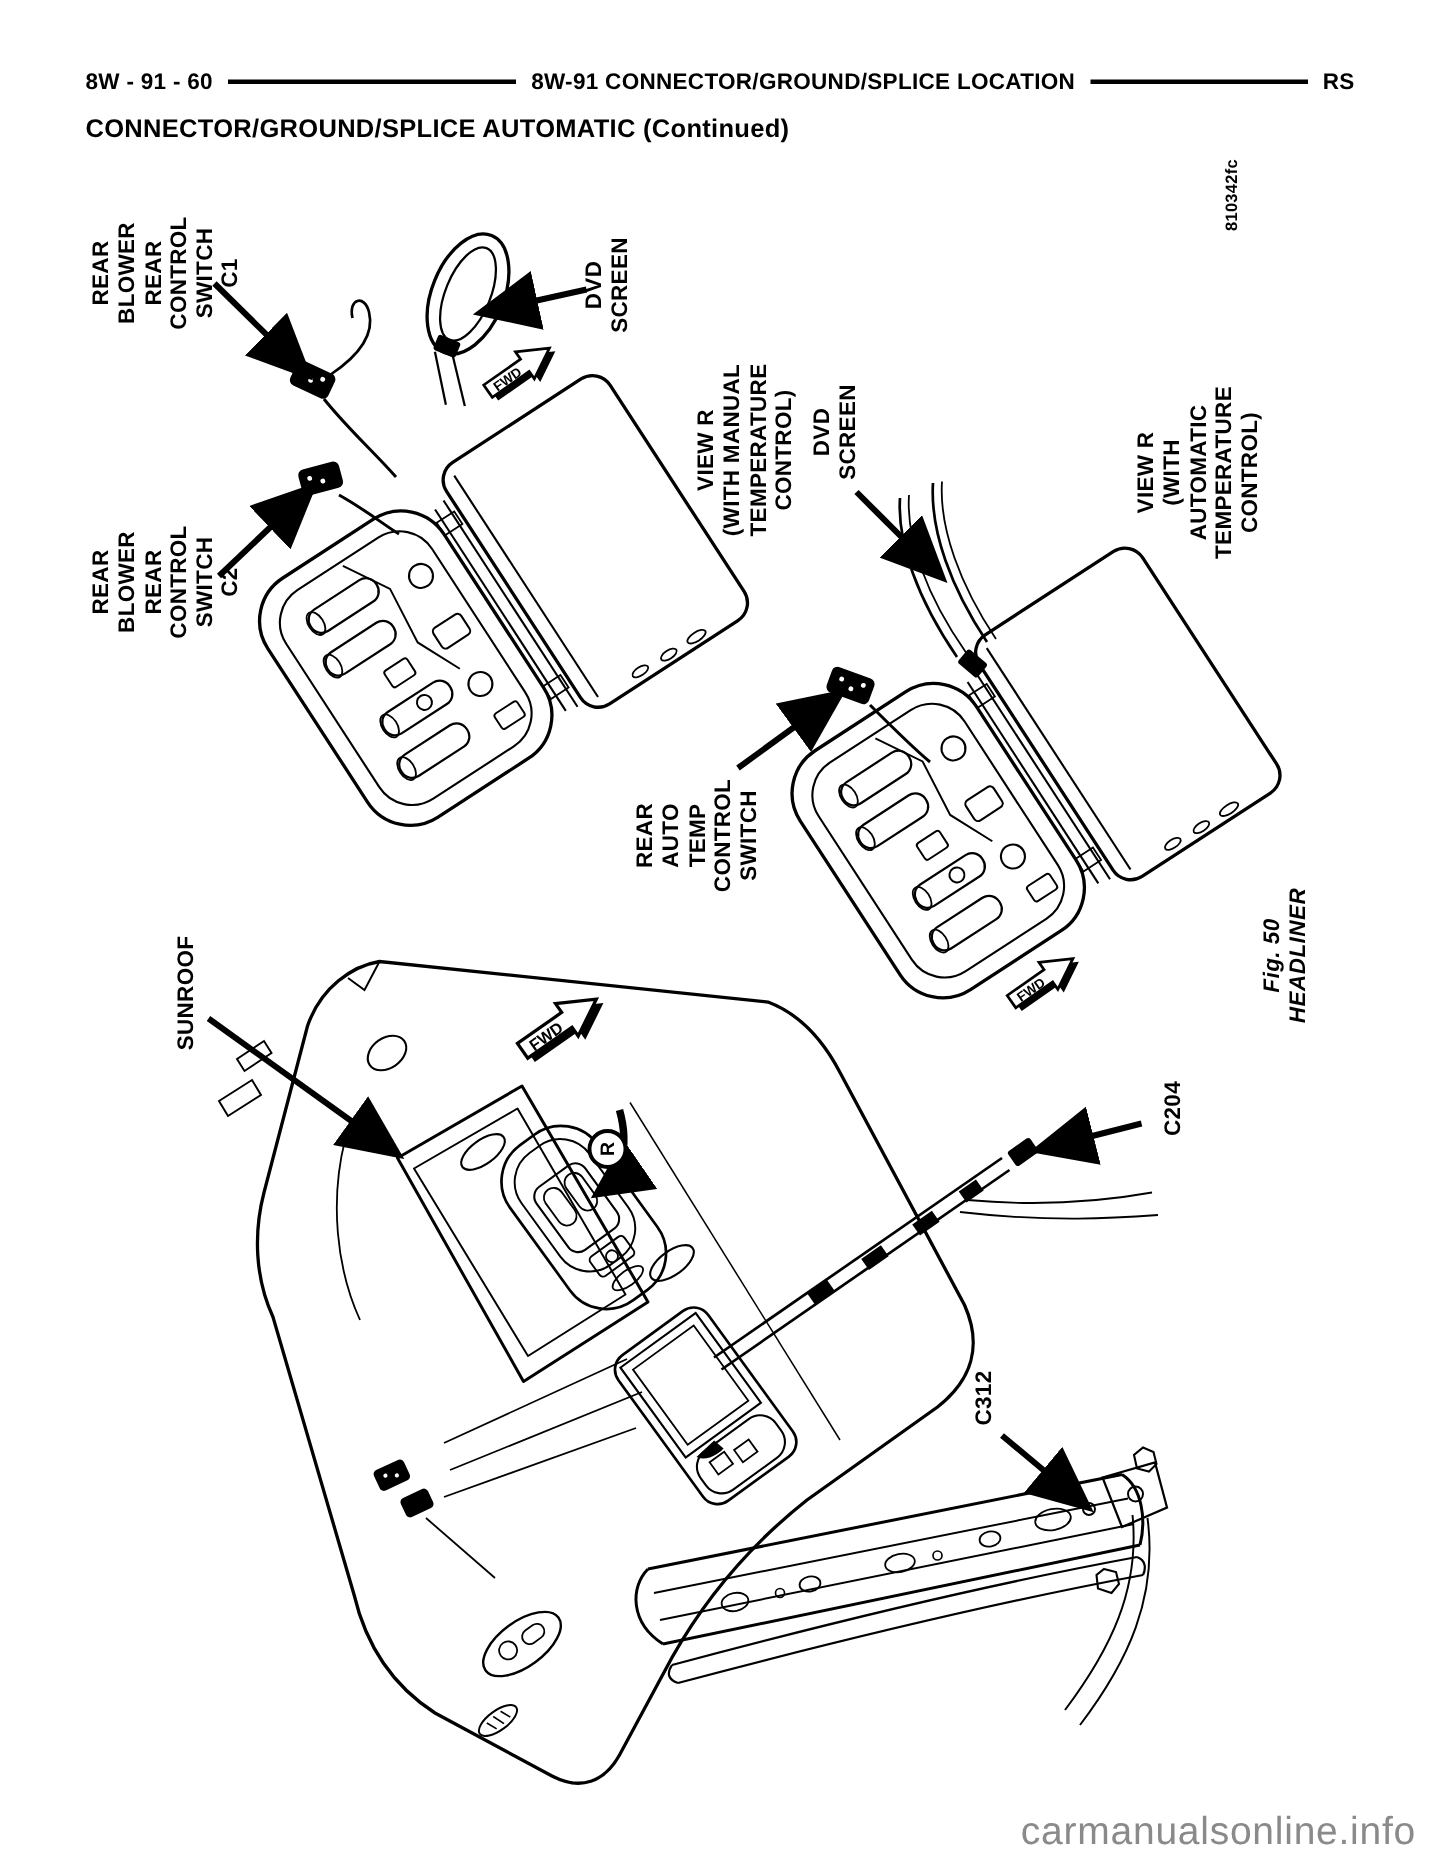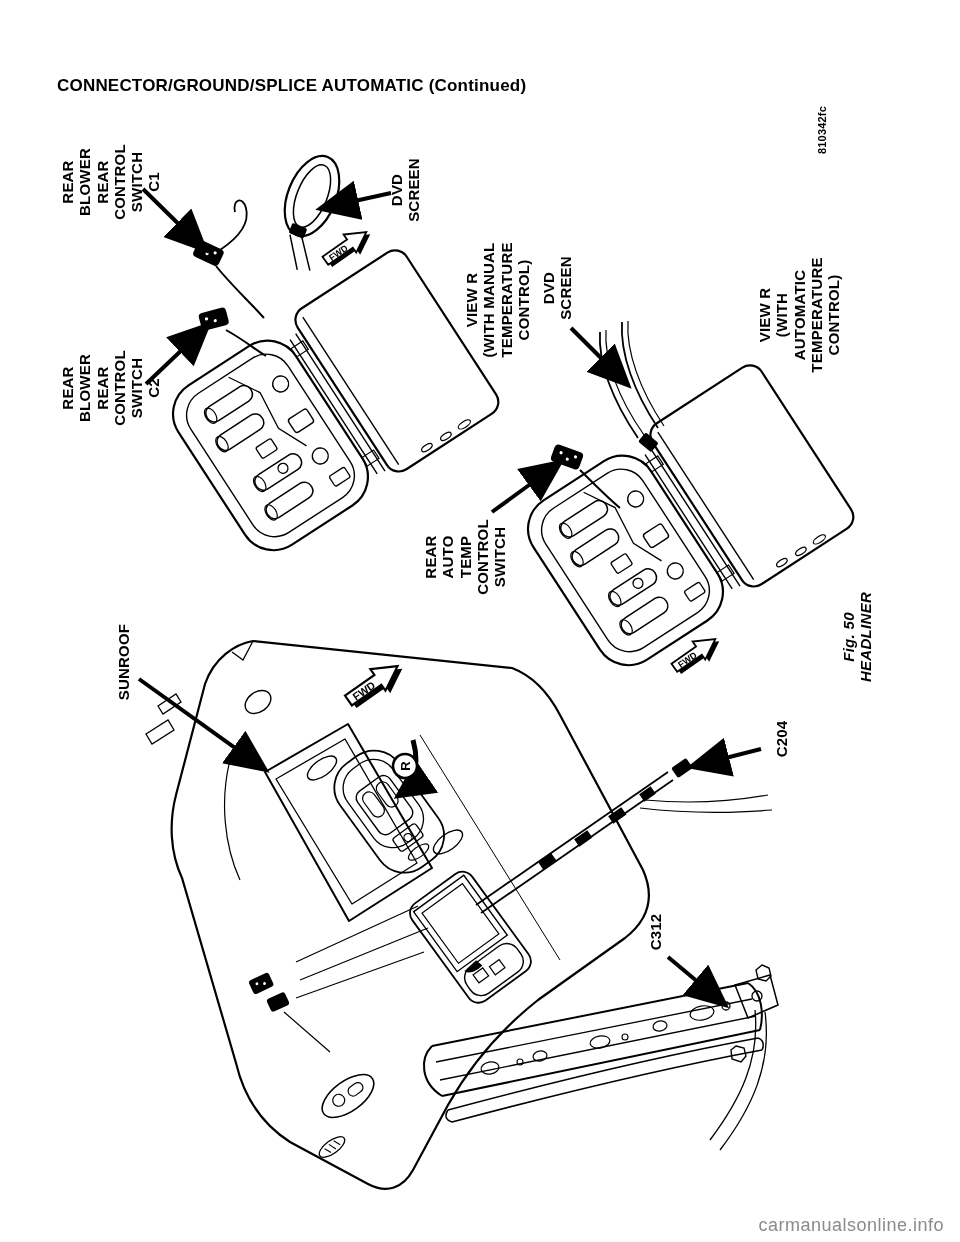--- a/index.html
+++ b/index.html
@@ -11,30 +11,37 @@
   .hdr .rule{flex:1;height:2.5px;background:#000;margin:0 10px;}
   .hdr .rule.short{max-width:145px;}
   .subtitle{position:absolute;top:76px;left:57px;font-weight:bold;font-size:17px;letter-spacing:.2px;}
   
   .anchor{position:absolute;width:0;height:0;}
   .rot{position:absolute;transform:translate(-50%,-50%) rotate(-90deg);transform-origin:center;
        font-weight:bold;font-size:15px;line-height:1.15;letter-spacing:.2px;text-align:center;
        white-space:pre-line;}
   .rot.small{font-size:11px;}
   .rot.caption{font-style:italic;font-size:15px;letter-spacing:.3px;}
-  .watermark{position:absolute;right:16px;bottom:6px;font-size:18px;color:#8a8a8a;letter-spacing:.5px;}
+  .watermark{position:absolute;right:16px;bottom:6px;font-size:26px;color:#8a8a8a;letter-spacing:.5px;}
   svg{position:absolute;top:0;left:0;}
   svg .ln{fill:none;stroke:#000;}
   svg text{font-family:"Liberation Sans",sans-serif;font-weight:bold;fill:#000;}
 </style>
 </head>
 <body>
 
 <div class="page">
 
+  <div class="hdr">
+    <span>8W - 91 - 60</span>
+    <span class="rule"></span>
+    <span>8W-91  CONNECTOR/GROUND/SPLICE  LOCATION</span>
+    <span class="rule short"></span>
+    <span>RS</span>
+  </div>
   <div class="subtitle">CONNECTOR/GROUND/SPLICE AUTOMATIC (Continued)</div>
 
   <svg width="960" height="1242" viewBox="0 0 960 1242">
     <defs>
       <marker id="ah" markerWidth="12" markerHeight="10" refX="9" refY="5" orient="auto">
         <polygon points="0,0 11,5 0,10"></polygon>
       </marker>
       <marker id="ah2" markerWidth="10" markerHeight="8" refX="7" refY="4" orient="auto">
         <polygon points="0,0 8,4 0,8"></polygon>
       </marker>

